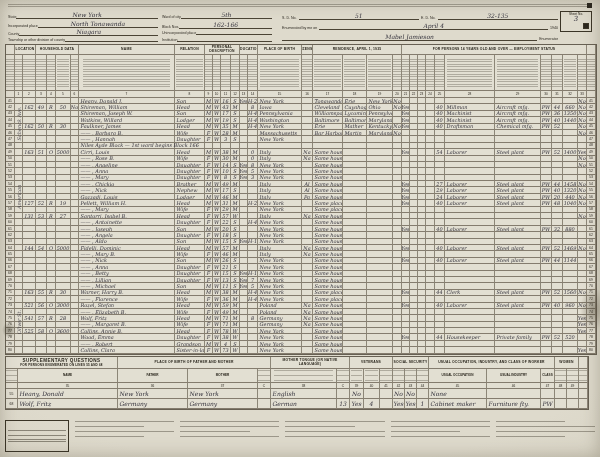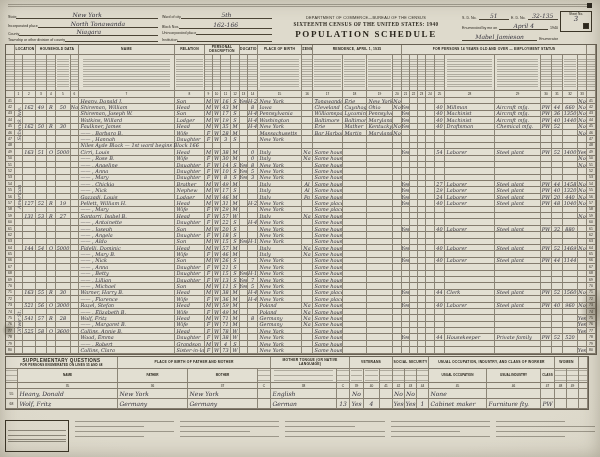--- a/index.html
+++ b/index.html
@@ -105,25 +105,20 @@
         </div>
       <div class="fld">
           <span class="print">Unincorporated place</span>
         <span class="fill"><span class="hw"></span></span>
         </div>
       <div class="fld">
           <span class="print">Institution</span>
         <span class="fill"><span class="hw"></span></span>
         </div>
     </div>
-    <div class="hcolC">
-      <div class="l1">DEPARTMENT OF COMMERCE—BUREAU OF THE CENSUS</div>
-      <div class="l2">SIXTEENTH CENSUS OF THE UNITED STATES: 1940</div>
-      <div class="l3">POPULATION SCHEDULE</div>
-    </div>
     <div class="hcolR">
       <div class="sheetbox">
         <div class="cap">Sheet No.</div>
         <div class="hw">3</div>
         <div class="chk"></div>
       </div>
       <div class="row">
         <span class="print">S. D. No.</span>
         <span class="fill"><span class="hw">51</span></span>
         <span class="print">E. D. No.</span>

